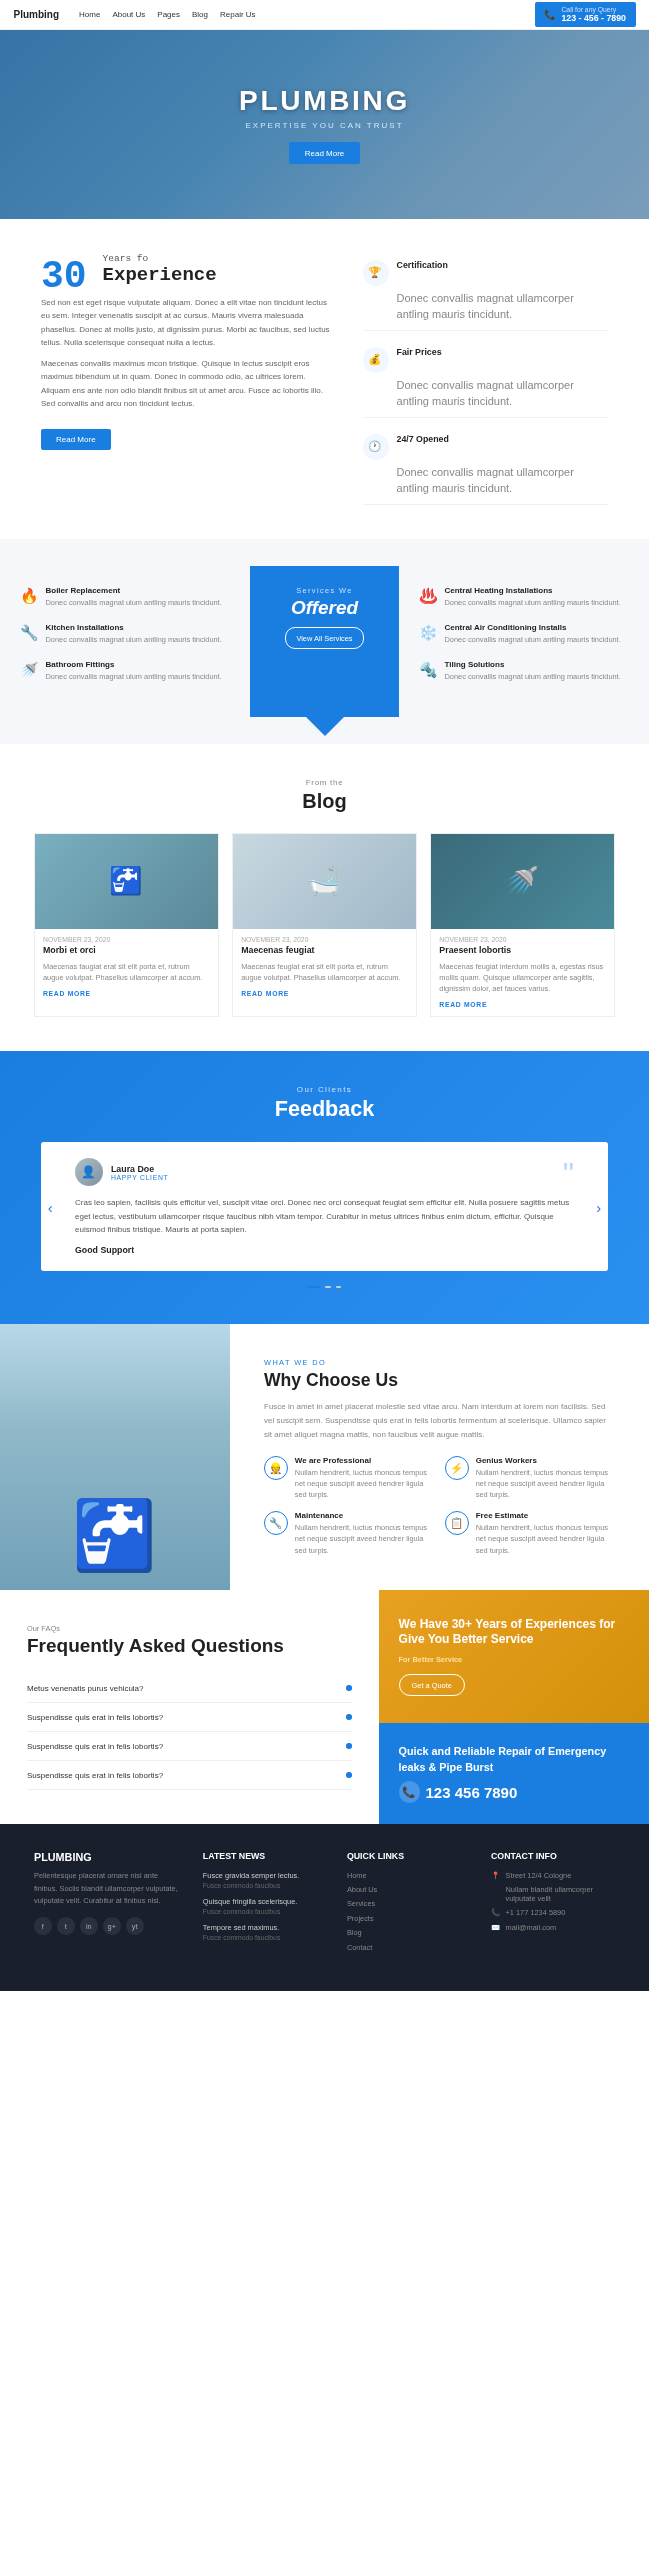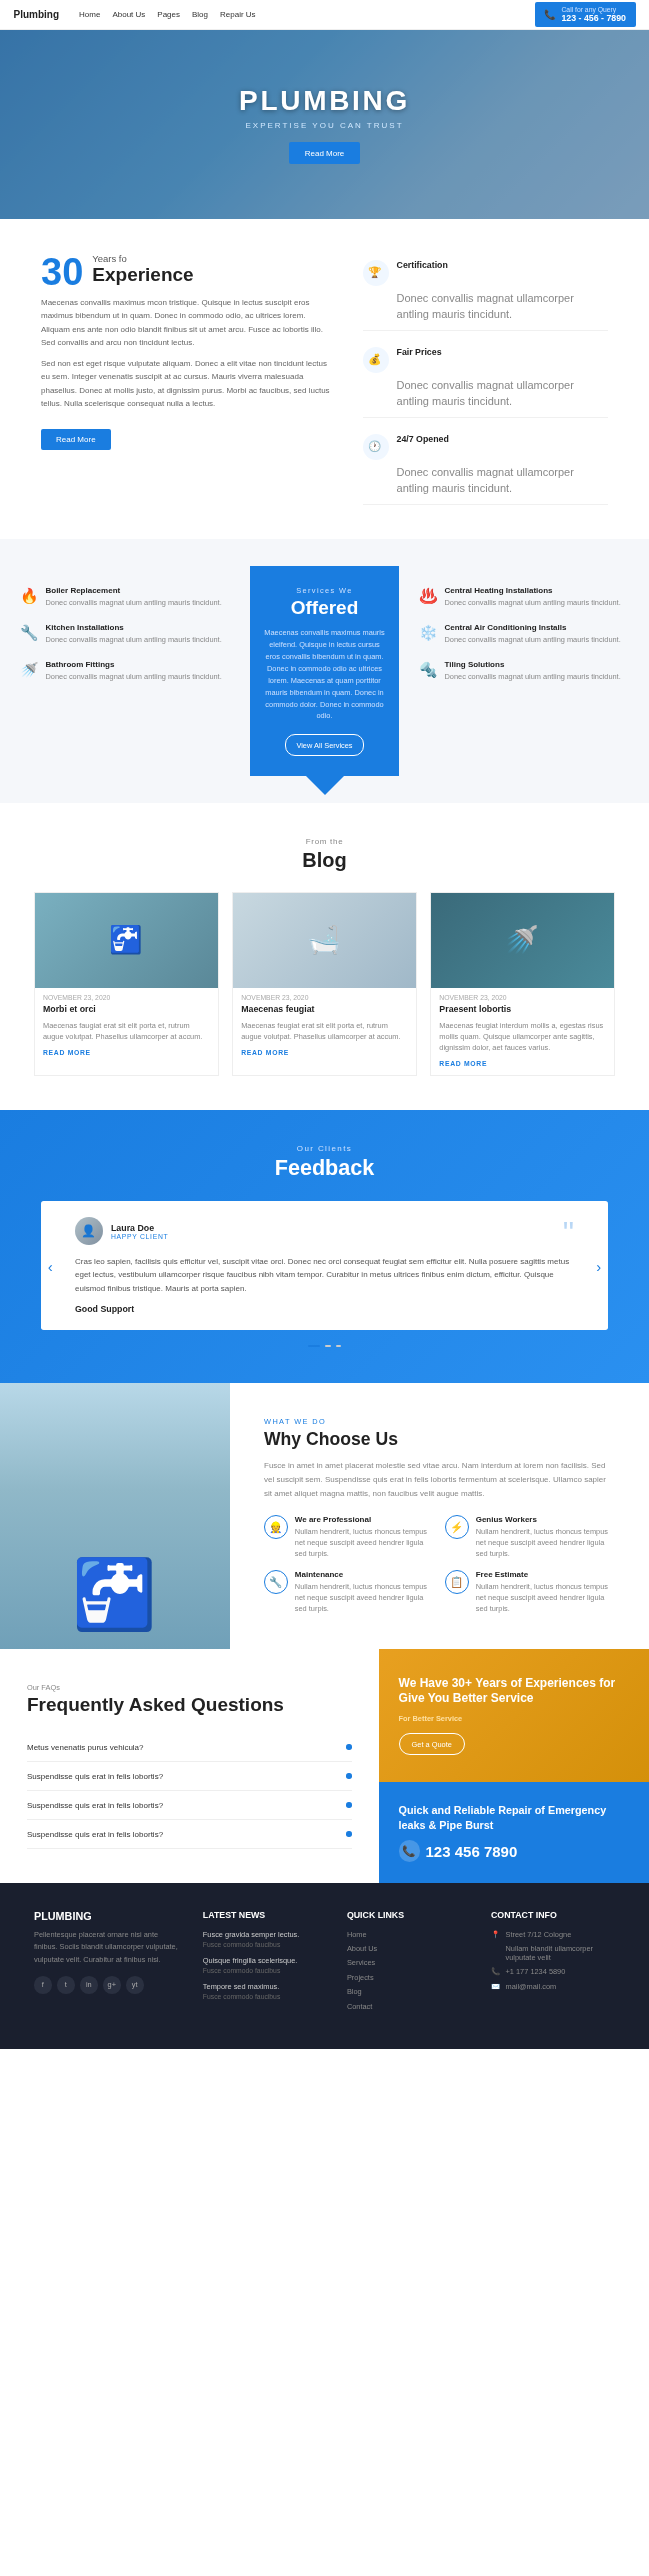--- a/index.html
+++ b/index.html
@@ -40,21 +40,21 @@
     .services-section { background: #f5f7fa; padding: 27px 0; position: relative; }
     .services-inner { display: flex; align-items: stretch; }
     .services-col { flex: 1; padding: 20px 20px; }
     .service-item { display: flex; align-items: flex-start; gap: 6.8px; margin-bottom: 15px; }
     .service-icon { font-size: 15px; color: #1a7de0; flex-shrink: 0; margin-top: 1.4px; }
     .service-label { font-size: 8px; font-weight: 700; color: #222; margin-bottom: 2px; }
     .service-desc { font-size: 7.4px; color: #888; line-height: 1.5; }
     .services-center { width: 149px; background: #1a7de0; color: #fff; padding: 20px 13.5px; text-align: center; position: relative; flex-shrink: 0; }
     .services-center::after { content: ''; position: absolute; bottom: -19px; left: 50%; transform: translateX(-50%); border-left: 19px solid transparent; border-right: 19px solid transparent; border-top: 19px solid #1a7de0; }
     .services-center-title { font-size: 7.4px; letter-spacing: 1.4px; color: #cce0ff; margin-bottom: 2.7px; }
-    .services-center-heading { font-size: 19px; font-weight: 800; margin-bottom: 8px; }
+    .services-center-heading { font-size: 19px; font-weight: 800; margin-bottom: 8px; font-style: italic; }
     .services-center-desc { font-size: 7.4px; color: #cce0ff; line-height: 1.6; margin-bottom: 12px; }
     .view-all-btn { background: transparent; border: 1.4px solid #fff; color: #fff; padding: 5.4px 10.8px; border-radius: 10px; font-size: 7.4px; cursor: pointer; }
 
     
     .blog-section { padding: 34px 34px; background: #fff; }
     .section-pre { text-align: center; font-size: 8px; color: #888; margin-bottom: 2.7px; letter-spacing: 0.7px; }
     .section-title { text-align: center; font-size: 20px; font-weight: 800; color: #222; margin-bottom: 20px; }
     .blog-grid { display: flex; gap: 13.5px; }
     .blog-card { flex: 1; border: 0.7px solid #eee; overflow: hidden; }
     .blog-img { height: 95px; background: #b0c8d8; overflow: hidden; }
@@ -155,29 +155,29 @@
   <div class="hero-overlay"></div>
   <div class="hero-content">
     <div class="hero-title">PLUMBING</div>
     <div class="hero-sub">EXPERTISE YOU CAN TRUST</div>
     <button class="hero-btn">Read More</button>
   </div>
 </section>
 
 <section class="experience-section">
   <div class="exp-left">
-    <div style="display:flex; align-items:flex-start; gap:9px; margin-bottom:0;">
+    <div style="display:flex; align-items:flex-end; gap:16px; margin-bottom:0;font-family:Liberation Mono, monospace;">
       <span class="exp-number">30</span>
       <div>
         <div style="font-size:9.5px;color:#555;">Years fo</div>
         <div class="exp-title">Experience</div>
       </div>
     </div>
+    <p class="exp-desc">Sed non est eget risque vulputate aliquam. Donec a elit vitae non tincidunt lectus eu sem. Integer venenatis suscipit at ac cursus. Mauris viverra malesuada phasellus. Donec at mollis justo, at dignissim purus. Morbi ac faucibus, sed luctus tellus. Nulla scelerisque consequat nulla a lectus.</p>
     <p class="exp-desc">Maecenas convallis maximus mcon tristique. Quisque in lectus suscipit eros maximus bibendum ut in quam. Donec in commodo odio, ac ultrices lorem. Aliquam ens ante non odio blandit finibus sit ut amet arcu. Fusce ac lobortis illo. Sed convallis and arcu non tincidunt lectus.</p>
-    <p class="exp-desc">Sed non est eget risque vulputate aliquam. Donec a elit vitae non tincidunt lectus eu sem. Integer venenatis suscipit at ac cursus. Mauris viverra malesuada phasellus. Donec at mollis justo, at dignissim purus. Morbi ac faucibus, sed luctus tellus. Nulla scelerisque consequat nulla a lectus.</p>
     <button class="read-more-btn">Read More</button>
   </div>
   <div class="exp-right">
     <div class="feature-item">
       <div class="feature-icon">🏆</div>
       <div>
         <div class="feature-title">Certification</div>
         <div class="feature-desc">Donec convallis magnat ullamcorper antling mauris tincidunt.</div>
       </div>
     </div>
@@ -219,21 +219,20 @@
         <div class="service-icon">🚿</div>
         <div>
           <div class="service-label">Bathroom Fittings</div>
           <div class="service-desc">Donec convallis magnat ulum antling mauris tincidunt.</div>
         </div>
       </div>
     </div>
     <div class="services-center">
       <div class="services-center-title">Services We</div>
       <div class="services-center-heading">Offered</div>
-      <p class="services-center-desc">Maecenas convallis maximus mauris eleifend. Quisque in lectus cursus eros convallis bibendum ut in quam. Donec in commodo odio ac ultrices lorem. Maecenas at quam porttitor mauris bibendum in quam. Donec in commodo dolor. Donec in commodo odio.</p>
       <button class="view-all-btn">View All Services</button>
     </div>
     <div class="services-col">
       <div class="service-item">
         <div class="service-icon">♨️</div>
         <div>
           <div class="service-label">Central Heating Installations</div>
           <div class="service-desc">Donec convallis magnat ulum antling mauris tincidunt.</div>
         </div>
       </div>
@@ -426,21 +425,21 @@
       <a class="footer-link">About Us</a>
       <a class="footer-link">Services</a>
       <a class="footer-link">Projects</a>
       <a class="footer-link">Blog</a>
       <a class="footer-link">Contact</a>
     </div>
     <div>
       <div class="footer-col-title">CONTACT INFO</div>
       <div class="footer-contact-line">
         <span>📍</span>
-        <span>Street 7/12 Cologne</span>
+        <span>Street 12/4 Cologne</span>
       </div>
       <div class="footer-contact-line">
         <span style="opacity:0">📍</span>
         <span>Nullam blandit ullamcorper vulputate velit</span>
       </div>
       <div class="footer-contact-line">
         <span>📞</span>
         <span>+1 177 1234 5890</span>
       </div>
       <div class="footer-contact-line">

